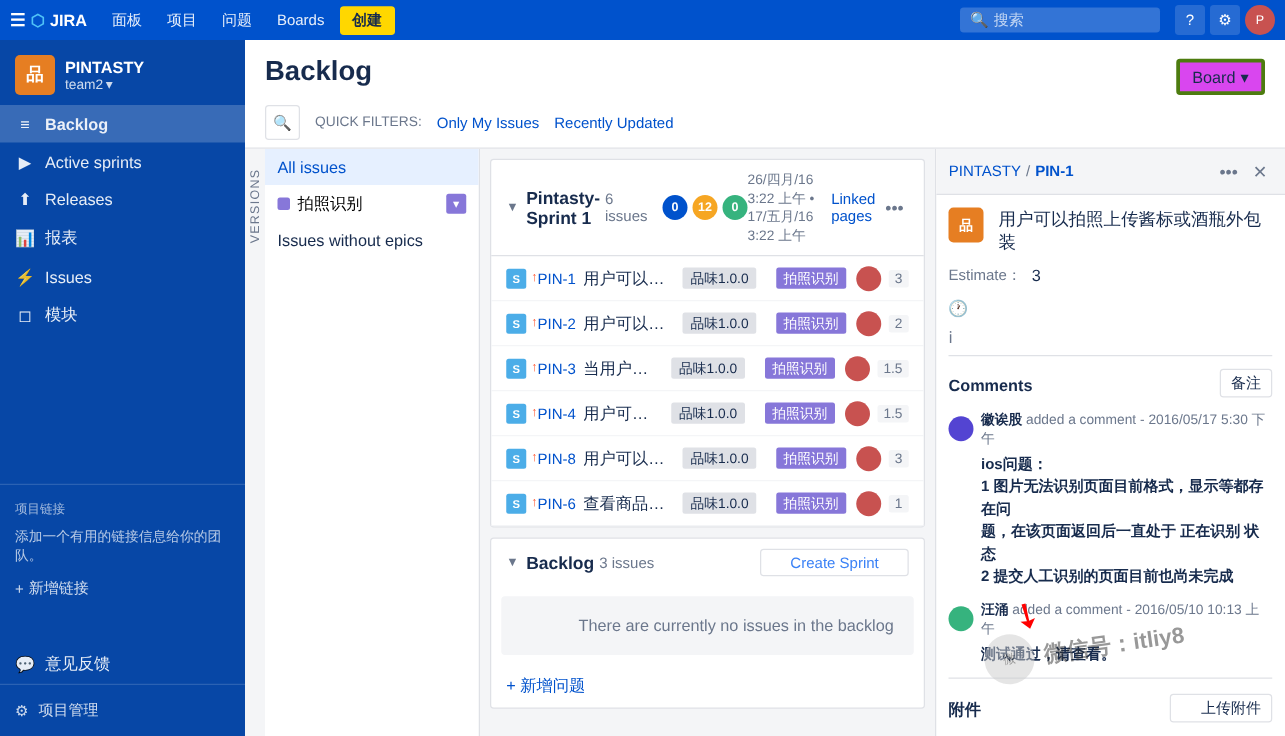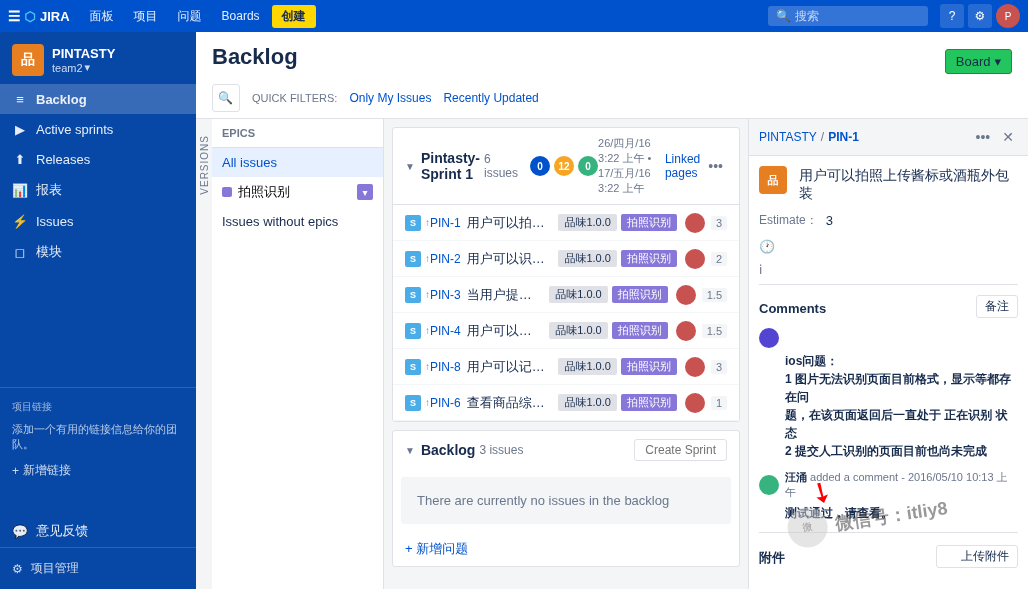--- a/index.html
+++ b/index.html
@@ -67,21 +67,21 @@
     .main-header {
       background: white;
       padding: 12px 16px 0;
       border-bottom: 1px solid #dfe1e6;
     }
     .main-title { font-size: 22px; font-weight: 600; color: #172b4d; margin-bottom: 8px; }
     .main-filters { display: flex; align-items: center; gap: 12px; padding: 6px 0; }
     .filter-search { width: 28px; height: 28px; border: 1px solid #dfe1e6; border-radius: 3px; display: flex; align-items: center; justify-content: center; cursor: pointer; background: white; }
     .filter-label { font-size: 11px; color: #6b778c; }
     .filter-link { font-size: 12px; color: #0052cc; cursor: pointer; }
-    .board-btn { display: flex; align-items: center; gap: 4px; border: 1px solid #4d7c0f; border-radius: 3px; padding: 4px 10px; font-size: 13px; color: #172b4d; background: #22c55e; cursor: pointer; margin-left: auto; }
+    .board-btn { display: flex; align-items: center; gap: 4px; border: 3px solid #4d7c0f; border-radius: 3px; padding: 4px 10px; font-size: 13px; color: #172b4d; background: #d946ef; cursor: pointer; margin-left: auto; }
 
     
     .backlog-area {
       display: flex;
       flex: 1;
       overflow: hidden;
     }
 
     
     .versions-sidebar {
@@ -138,36 +138,36 @@
     .sprint-header-right { margin-left: auto; display: flex; align-items: center; gap: 8px; }
     .sprint-dates { font-size: 11px; color: #6b778c; }
     .linked-pages { font-size: 12px; color: #0052cc; cursor: pointer; }
 
     
     .issue-row { display: flex; align-items: center; padding: 5px 12px; border-bottom: 1px solid #f4f5f7; min-height: 36px; }
     .issue-type { width: 16px; height: 16px; background: #4bade8; border-radius: 2px; display: flex; align-items: center; justify-content: center; color: white; font-size: 9px; font-weight: 700; margin-right: 4px; flex-shrink: 0; }
     .priority-up { color: #ff5630; font-size: 10px; }
     .issue-key { font-size: 12px; color: #0052cc; margin-right: 6px; cursor: pointer; white-space: nowrap; flex-shrink: 0; }
     .issue-summary { font-size: 13px; color: #172b4d; flex: 1; overflow: hidden; text-overflow: ellipsis; white-space: nowrap; }
-    .issue-tags { display: flex; gap: 4px; margin-left: 8px; }
+    .issue-tags { display: flex; gap: 16px; margin-left: 8px; }
     .tag { padding: 1px 6px; border-radius: 2px; font-size: 11px; font-weight: 500; }
     .tag-version { background: #dfe1e6; color: #172b4d; }
     .tag-epic { background: #8777d9; color: white; }
     .issue-row-right { display: flex; align-items: center; gap: 6px; margin-left: 8px; }
     .issue-avatar { width: 20px; height: 20px; border-radius: 50%; background: #c85250; flex-shrink: 0; }
     .issue-points { font-size: 11px; color: #6b778c; background: #f4f5f7; border-radius: 2px; padding: 1px 5px; }
     .more-btn { background: none; border: none; cursor: pointer; color: #6b778c; font-size: 14px; margin-right: 4px; }
 
     
     .backlog-block { background: white; border-radius: 3px; margin-bottom: 8px; border: 1px solid #dfe1e6; }
     .backlog-block-header { display: flex; align-items: center; padding: 8px 12px; }
     .backlog-title { font-size: 14px; font-weight: 600; color: #172b4d; }
     .backlog-count { font-size: 12px; color: #6b778c; margin-left: 4px; }
-    .create-sprint-btn { margin-left: auto; font-size: 12px; border: 1px solid #dfe1e6; border-radius: 3px; padding: 3px 10px; cursor: pointer; background: white; color: #737373; }
-    .backlog-empty { padding: 16px; text-align: left; color: #6b778c; font-size: 13px; background: #f4f5f7; margin: 8px; border-radius: 3px; }
+    .create-sprint-btn { margin-left: auto; font-size: 12px; border: 1px solid #dfe1e6; border-radius: 3px; padding: 3px 23px; cursor: pointer; background: white; color: #3b82f6; }
+    .backlog-empty { padding: 16px; text-align: right; color: #6b778c; font-size: 13px; background: #f4f5f7; margin: 8px; border-radius: 3px; }
     .add-issue-row { display: flex; align-items: center; gap: 4px; padding: 8px 12px; color: #0052cc; font-size: 13px; cursor: pointer; }
 
     
     .right-panel {
       width: 280px;
       background: white;
       border-left: 1px solid #dfe1e6;
       flex-shrink: 0;
       display: flex;
       flex-direction: column;
@@ -304,21 +304,20 @@
     </div>
   </div>
 
   <div class="backlog-area">
 
     <div class="versions-sidebar">
       <span class="versions-text">VERSIONS</span>
     </div>
 
     <div class="epics-panel">
-      <div class="epics-header">EPICS</div>
       <div class="epics-all active">All issues</div>
       <div class="epic-item">
         <div class="epic-name">
           <div class="epic-color"></div>
           <span>拍照识别</span>
         </div>
         <div class="epic-btn">▾</div>
       </div>
       <div class="issues-without">Issues without epics</div>
     </div>
@@ -484,20 +483,27 @@
 
         <div>
           <div style="display:flex; align-items:center; margin-bottom:6px;">
             <span class="section-title">Comments</span>
             <button class="comment-note-btn" style="margin-left:auto;">备注</button>
           </div>
 
           <div class="comment-block">
             <div class="comment-header">
               <div class="comment-avatar" style="background:#5344d2;"></div>
+              <div class="comment-meta">
+                <span class="comment-author">徽诶股</span>
+                <span> </span>
+                <span>added a comment</span>
+                <span> - </span>
+                <span>2016/05/17 5:30 下午</span>
+              </div>
             </div>
             <div class="comment-text" style="white-space:pre-line;">ios问题：
 1 图片无法识别页面目前格式，显示等都存在问
 题，在该页面返回后一直处于 正在识别 状态
 2 提交人工识别的页面目前也尚未完成</div>
           </div>
 
           <div class="comment-block">
             <div class="comment-header">
               <div class="comment-avatar" style="background:#36b37e;"></div>

